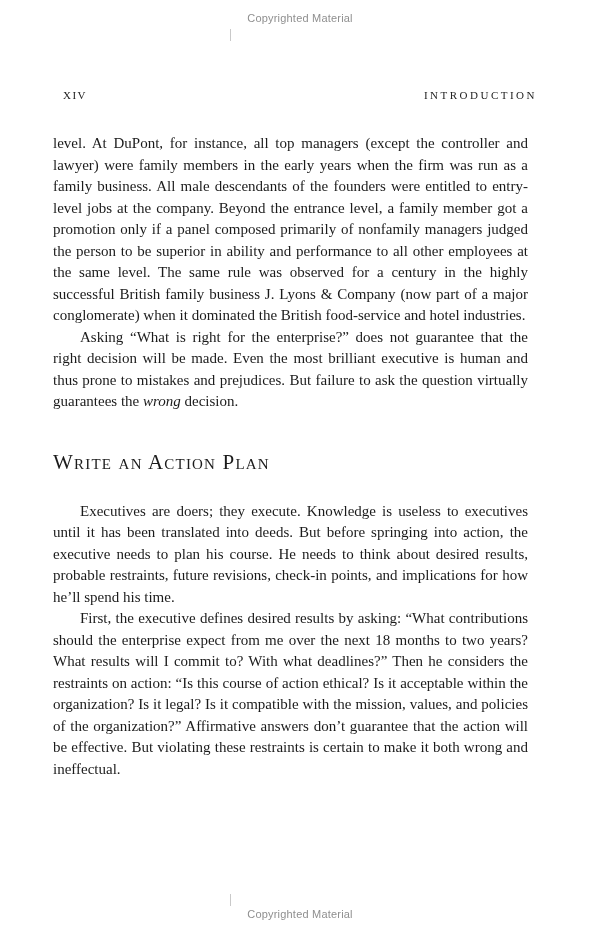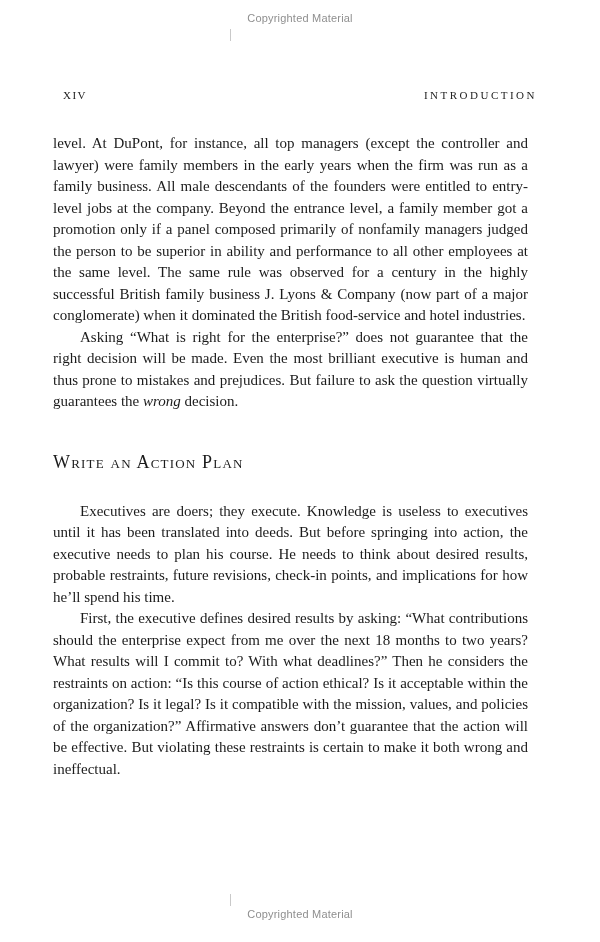--- a/index.html
+++ b/index.html
@@ -57,21 +57,21 @@
     left: 53px;
     width: 475px;
     font-size: 15px;
     line-height: 21.5px;
     text-align: justify;
   }
   .content p { margin: 0; }
   .content p.indent { text-indent: 27px; }
   .section-heading {
     font-weight: normal;
-    font-size: 18px;
+    font-size: 21px;
     font-variant: small-caps;
     letter-spacing: 1.2px;
     margin: 39px 0 29px 0;
     text-align: left;
     line-height: 20px;
     color: #1b1b1b;
   }
   .content em { font-style: italic; }
 </style>
 </head>

